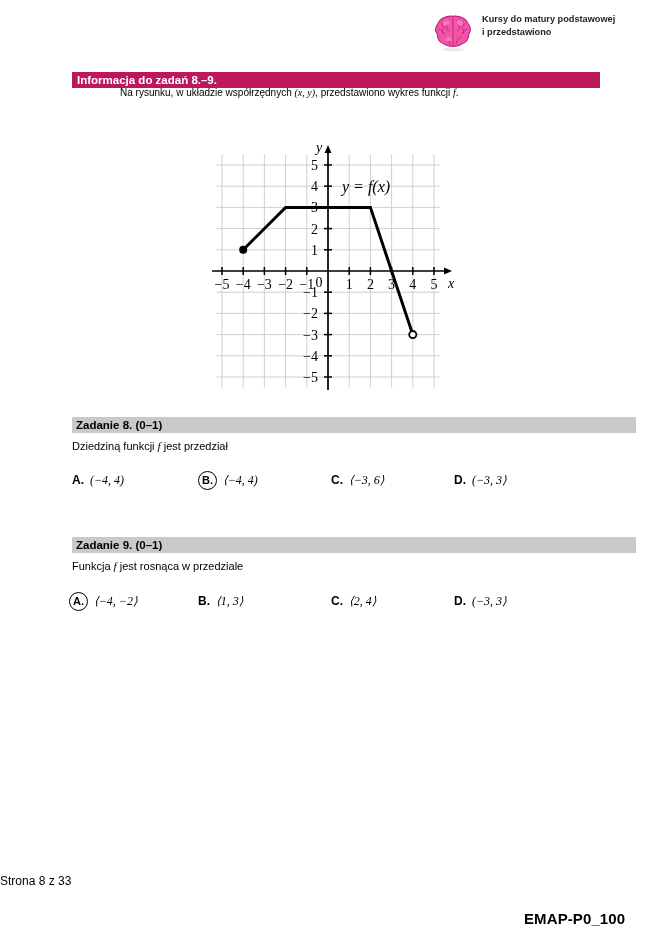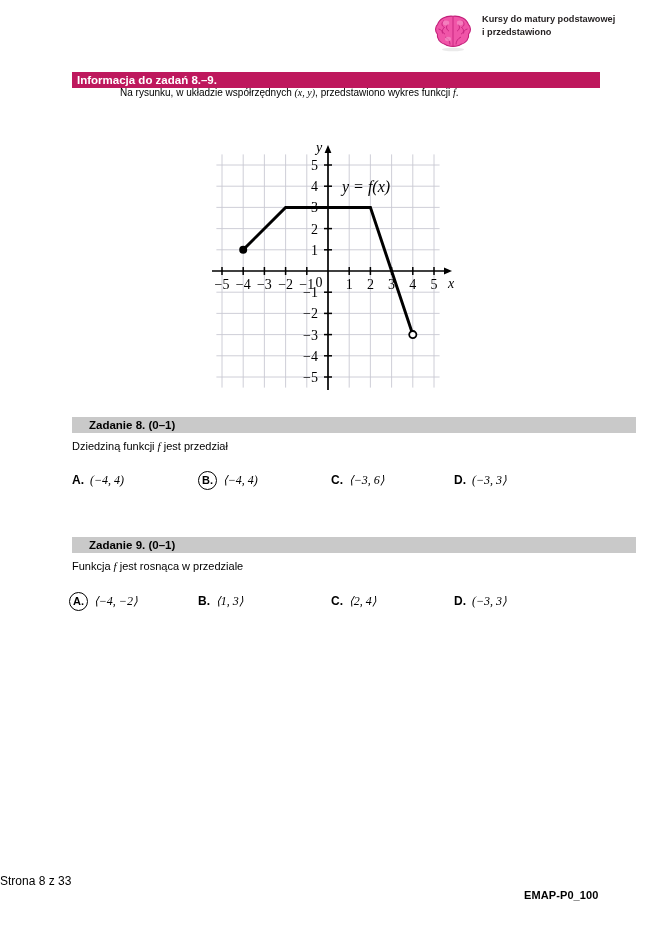--- a/index.html
+++ b/index.html
@@ -87,21 +87,21 @@
 
   
   .task-bar {
     position: absolute;
     left: 72px;
     width: 564px;
     height: 16px;
     background: #c9c9c9;
     font-size: 11.5px;
     line-height: 16px;
-    padding-left: 17px;
+    padding-left: 4px;
     box-sizing: border-box;
     font-weight: bold;
   }
   .task-bar .pts { font-weight: bold; }
   .task-stem {
     position: absolute;
     left: 72px;
     font-size: 11px;
     line-height: 16px;
   }
@@ -152,22 +152,22 @@
     position: absolute;
     left: 0;
     top: 874px;
     width: 664px;
     text-align: left;
     font-size: 12px;
   }
   .footer-code {
     position: absolute;
     left: 524px;
-    top: 889px;
-    font-size: 11px;
+    top: 910px;
+    font-size: 15px;
     font-weight: bold;
     letter-spacing: 0.1px;
   }
 </style>
 </head>
 <body>
 
 <div class="brand">
   <div class="brand-icon">
     <svg width="42" height="42" viewBox="0 0 42 42" aria-hidden="true">

